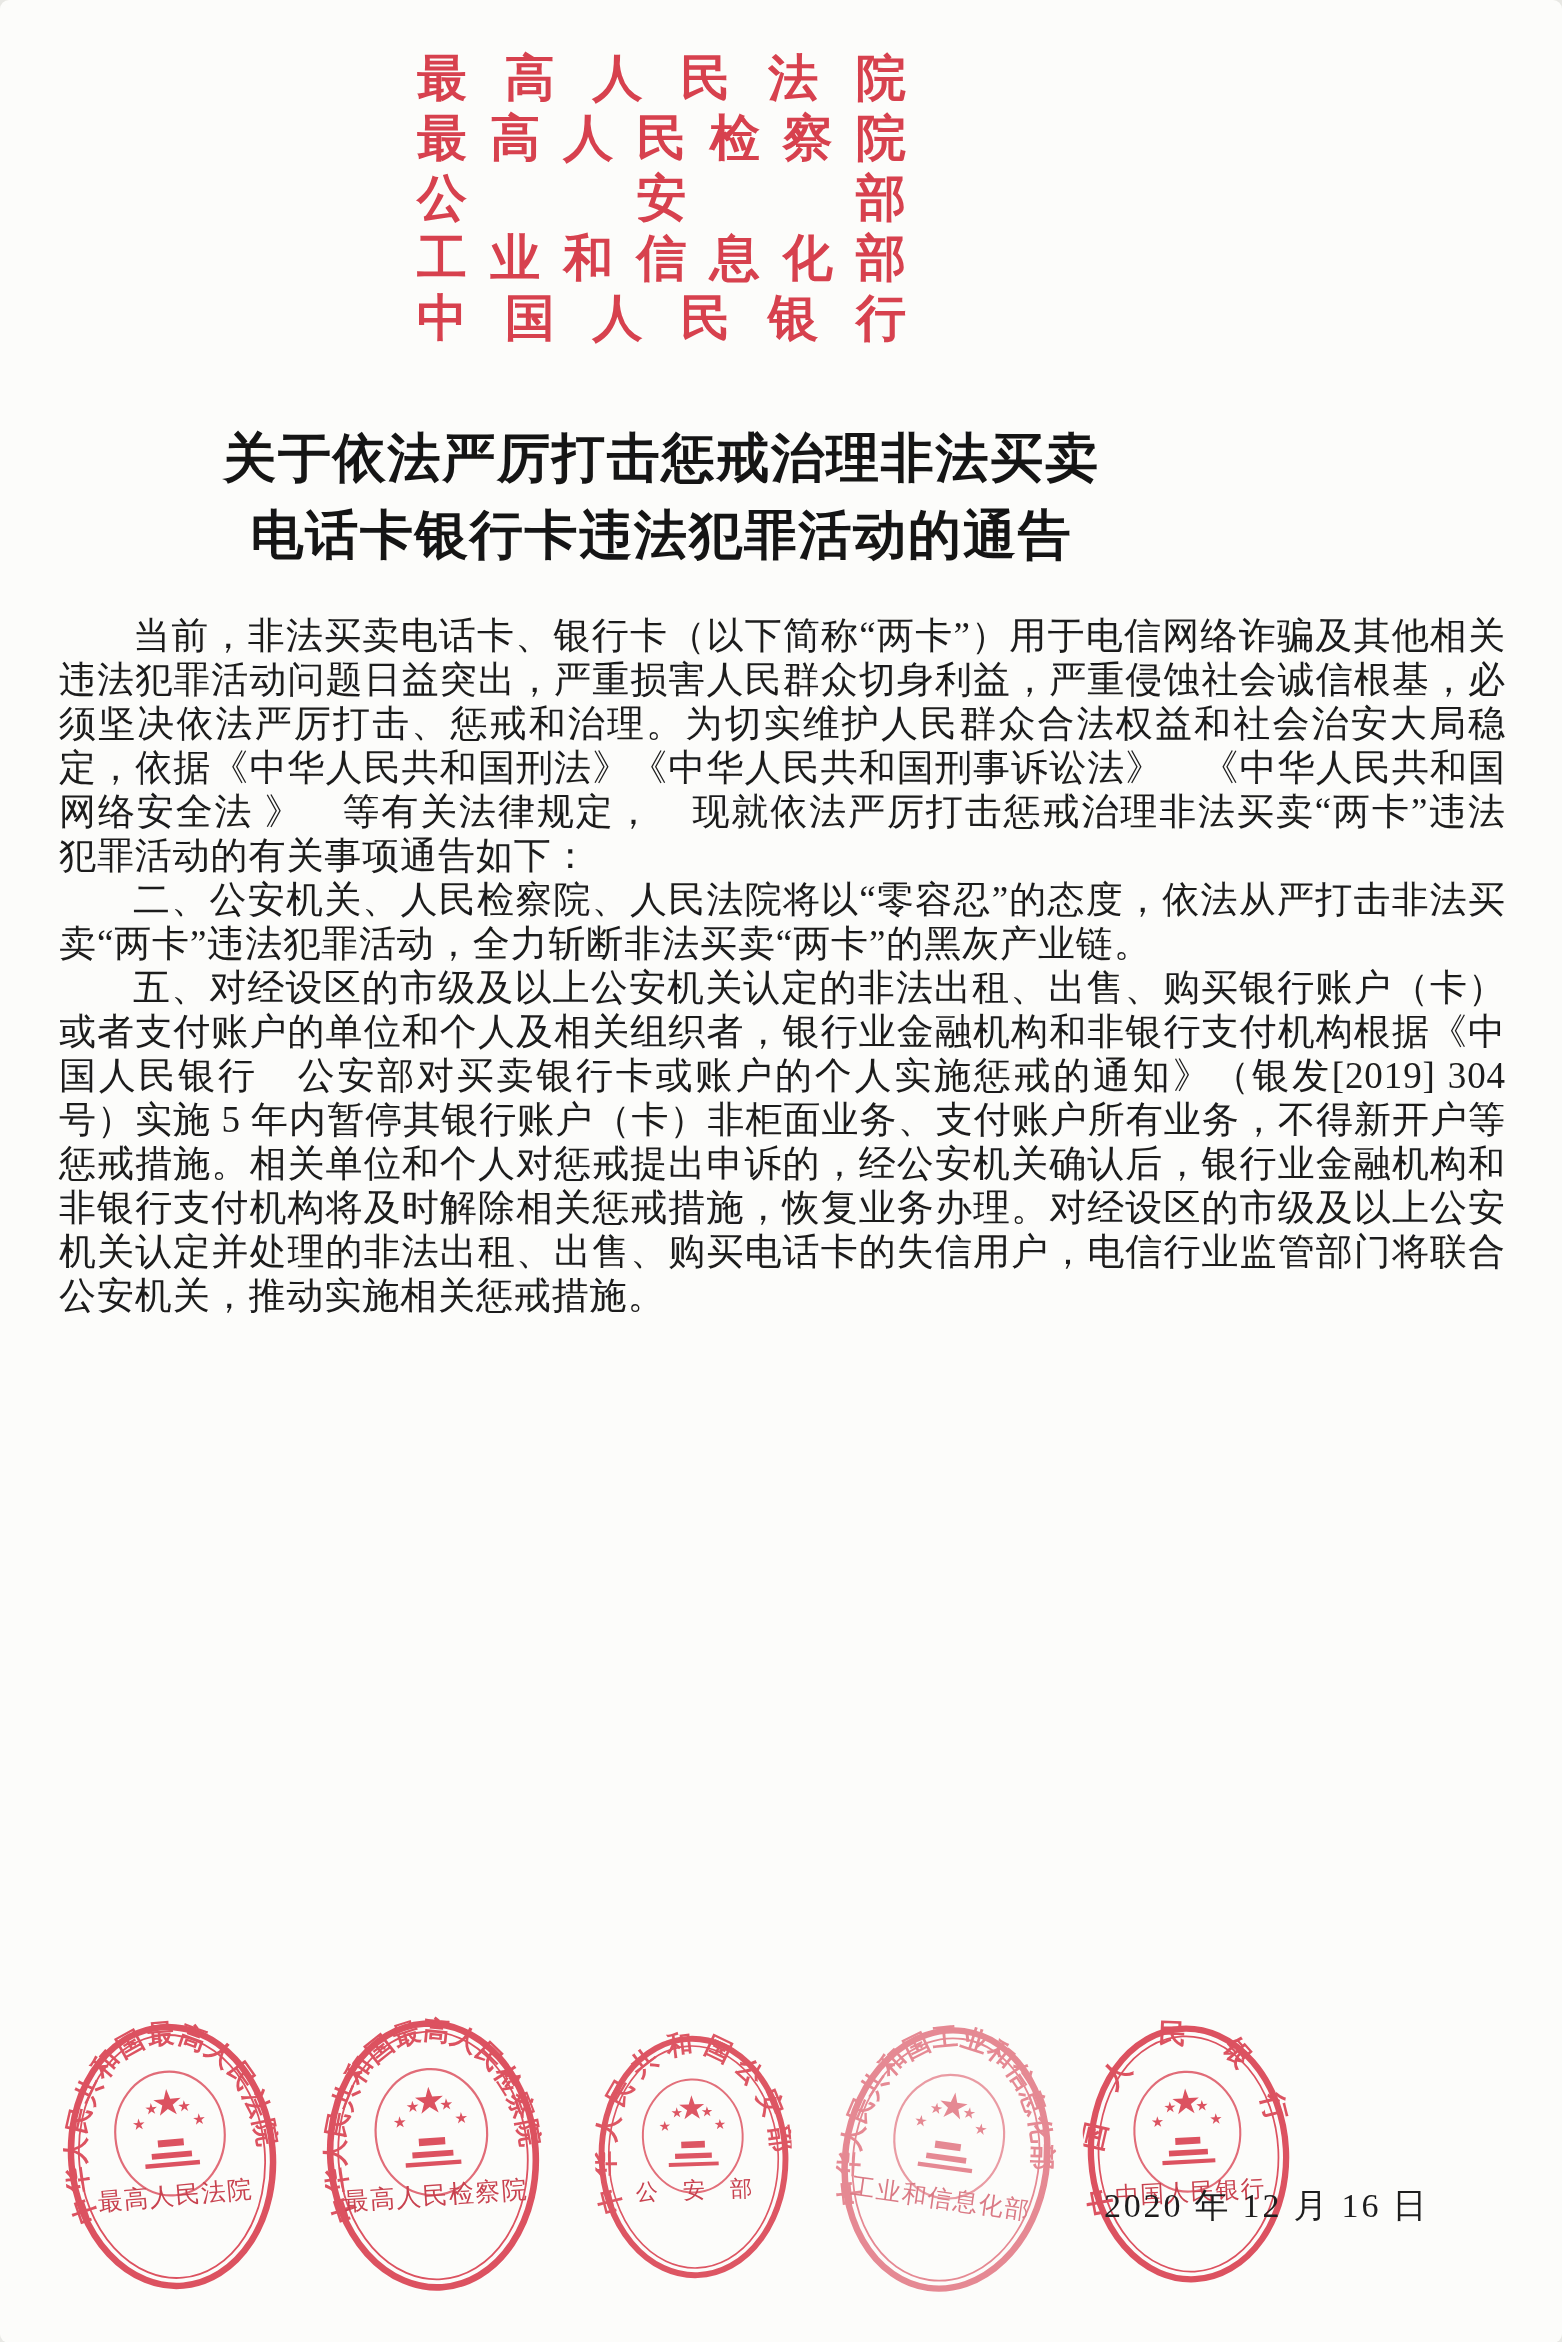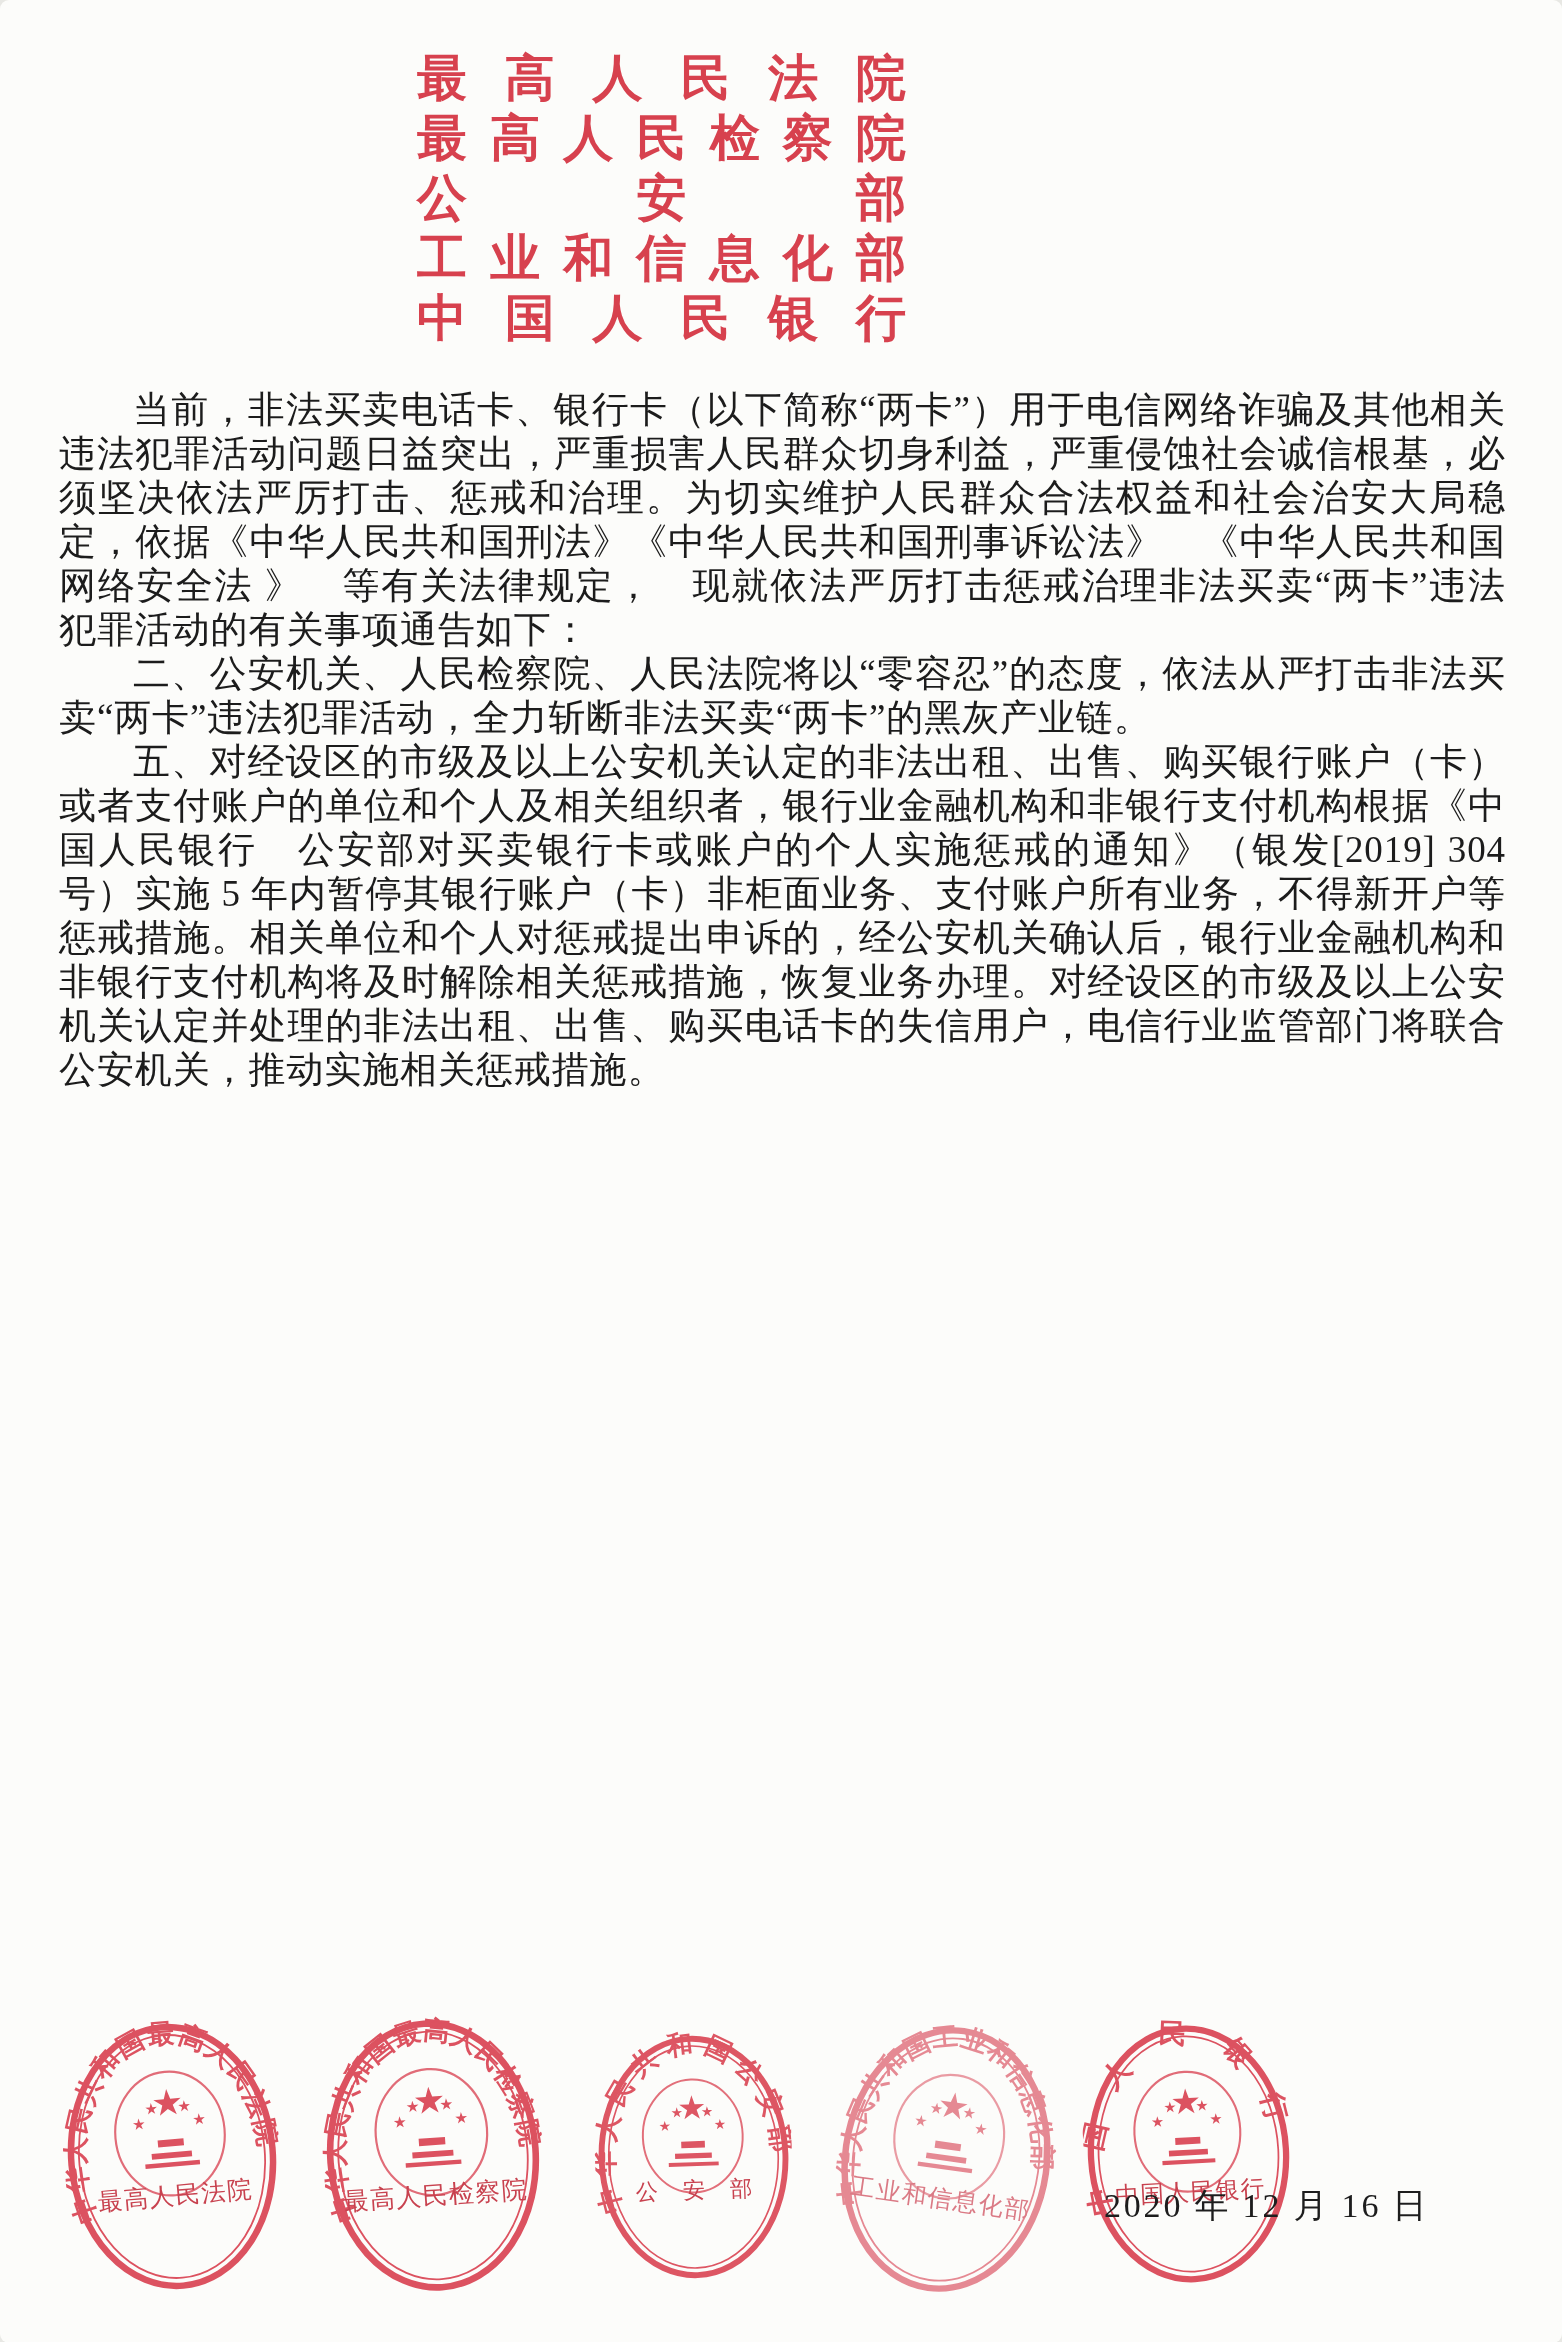--- a/index.html
+++ b/index.html
@@ -63,20 +63,24 @@
 
 <div class="page">
 
   <div class="head-wrap">
     <div class="gov-line">最高人民法院</div>
     <div class="gov-line">最高人民检察院</div>
     <div class="gov-line">公安部</div>
     <div class="gov-line">工业和信息化部</div>
     <div class="gov-line">中国人民银行</div>
 
+    <h1 class="doc-title">
+      <div>关于依法严厉打击惩戒治理非法买卖</div>
+      <div>电话卡银行卡违法犯罪活动的通告</div>
+    </h1>
   </div>
 
   <div class="body-block">
     <p>当前，非法买卖电话卡、银行卡（以下简称“两卡”）用于电信网络诈骗及其他相关违法犯罪活动问题日益突出，严重损害人民群众切身利益，严重侵蚀社会诚信根基，必须坚决依法严厉打击、惩戒和治理。为切实维护人民群众合法权益和社会治安大局稳定，依据《中华人民共和国刑法》《中华人民共和国刑事诉讼法》　《中华人民共和国网络安全法 》　等有关法律规定，　现就依法严厉打击惩戒治理非法买卖“两卡”违法犯罪活动的有关事项通告如下：</p>
     <p>二、公安机关、人民检察院、人民法院将以“零容忍”的态度，依法从严打击非法买卖“两卡”违法犯罪活动，全力斩断非法买卖“两卡”的黑灰产业链。</p>
     <p>五、对经设区的市级及以上公安机关认定的非法出租、出售、购买银行账户（卡）或者支付账户的单位和个人及相关组织者，银行业金融机构和非银行支付机构根据《中国人民银行　公安部对买卖银行卡或账户的个人实施惩戒的通知》（银发[2019] 304 号）实施 5 年内暂停其银行账户（卡）非柜面业务、支付账户所有业务，不得新开户等惩戒措施。相关单位和个人对惩戒提出申诉的，经公安机关确认后，银行业金融机构和非银行支付机构将及时解除相关惩戒措施，恢复业务办理。对经设区的市级及以上公安机关认定并处理的非法出租、出售、购买电话卡的失信用户，电信行业监管部门将联合公安机关，推动实施相关惩戒措施。</p>
   </div>
 
   <div class="seals">
 

